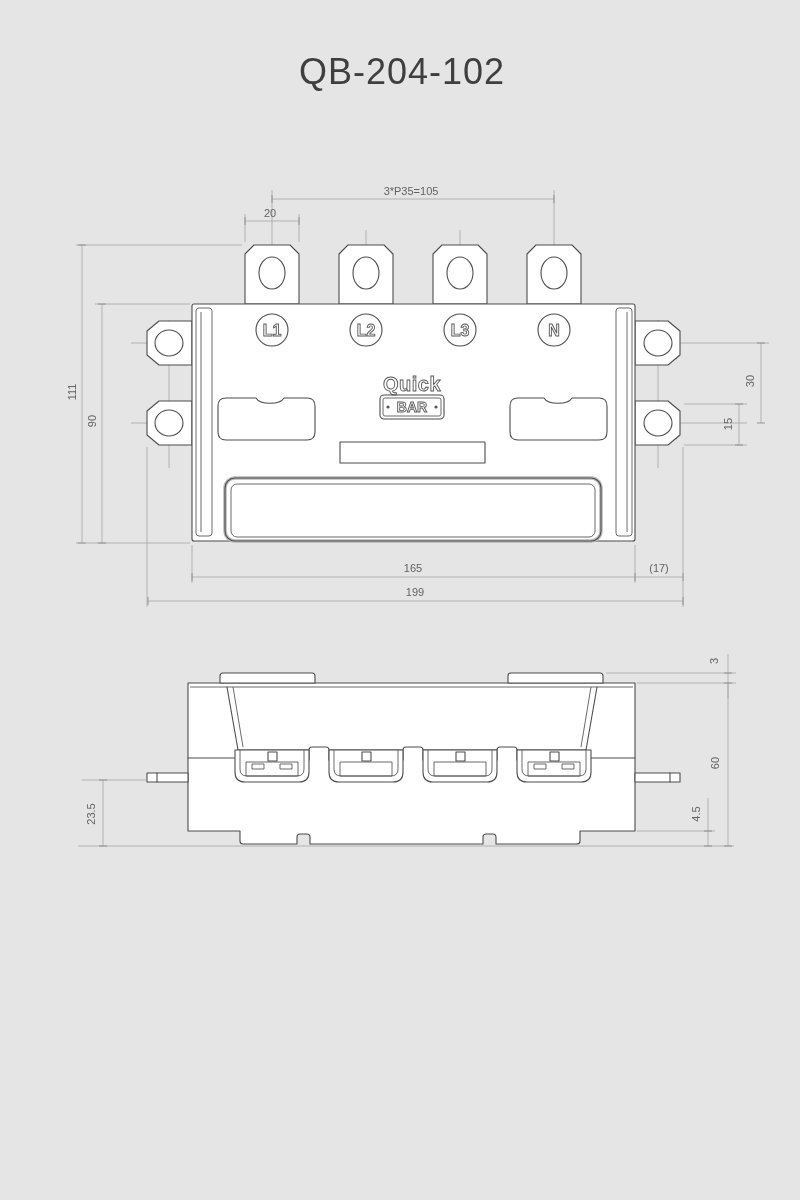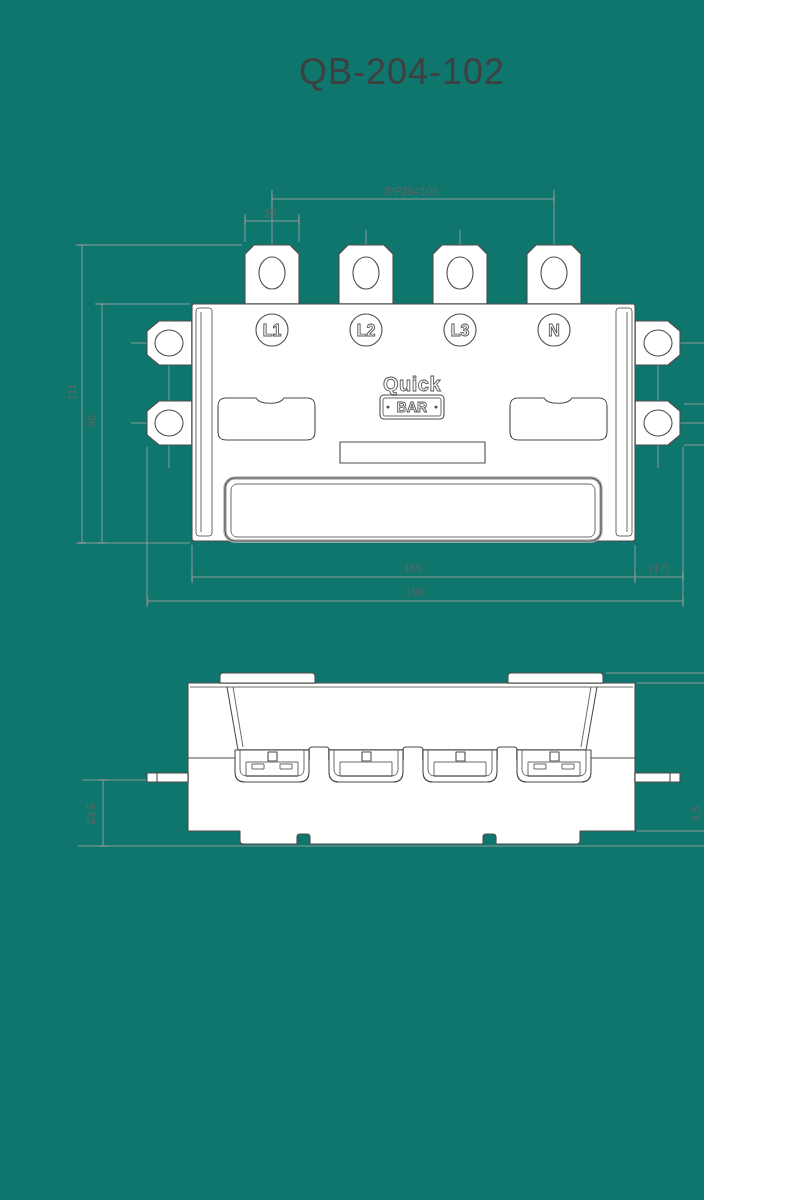--- a/index.html
+++ b/index.html
@@ -1,16 +1,16 @@
 <!DOCTYPE html>
 <html><head>
 <meta charset="utf-8">
 <style>
   html,body{margin:0;padding:0;background:#ffffff;}
-  #stage{position:relative;width:704px;height:1200px;background:#0f766e;overflow:hidden;}
+  #stage{position:relative;width:800px;height:1200px;background:#e5e5e5;overflow:hidden;}
   svg{position:absolute;left:0;top:0;}
   .title-t{font:36px "Liberation Sans",sans-serif;fill:#3f3f3f;letter-spacing:1px;}
   
   .o  {fill:none;stroke:#4d4d4d;stroke-width:1.1;stroke-linejoin:round;stroke-linecap:round;}
   .of {fill:#ffffff;stroke:#4d4d4d;stroke-width:1.1;stroke-linejoin:round;stroke-linecap:round;}
   .o2 {fill:none;stroke:#5a5a5a;stroke-width:0.9;stroke-linejoin:round;}
   .gray{fill:none;stroke:#b8b8b8;stroke-width:3.5;stroke-linejoin:round;}
   
   .d  {fill:none;stroke:#a6a6a6;stroke-width:0.8;}
   .tick{fill:none;stroke:#8c8c8c;stroke-width:0.9;}

